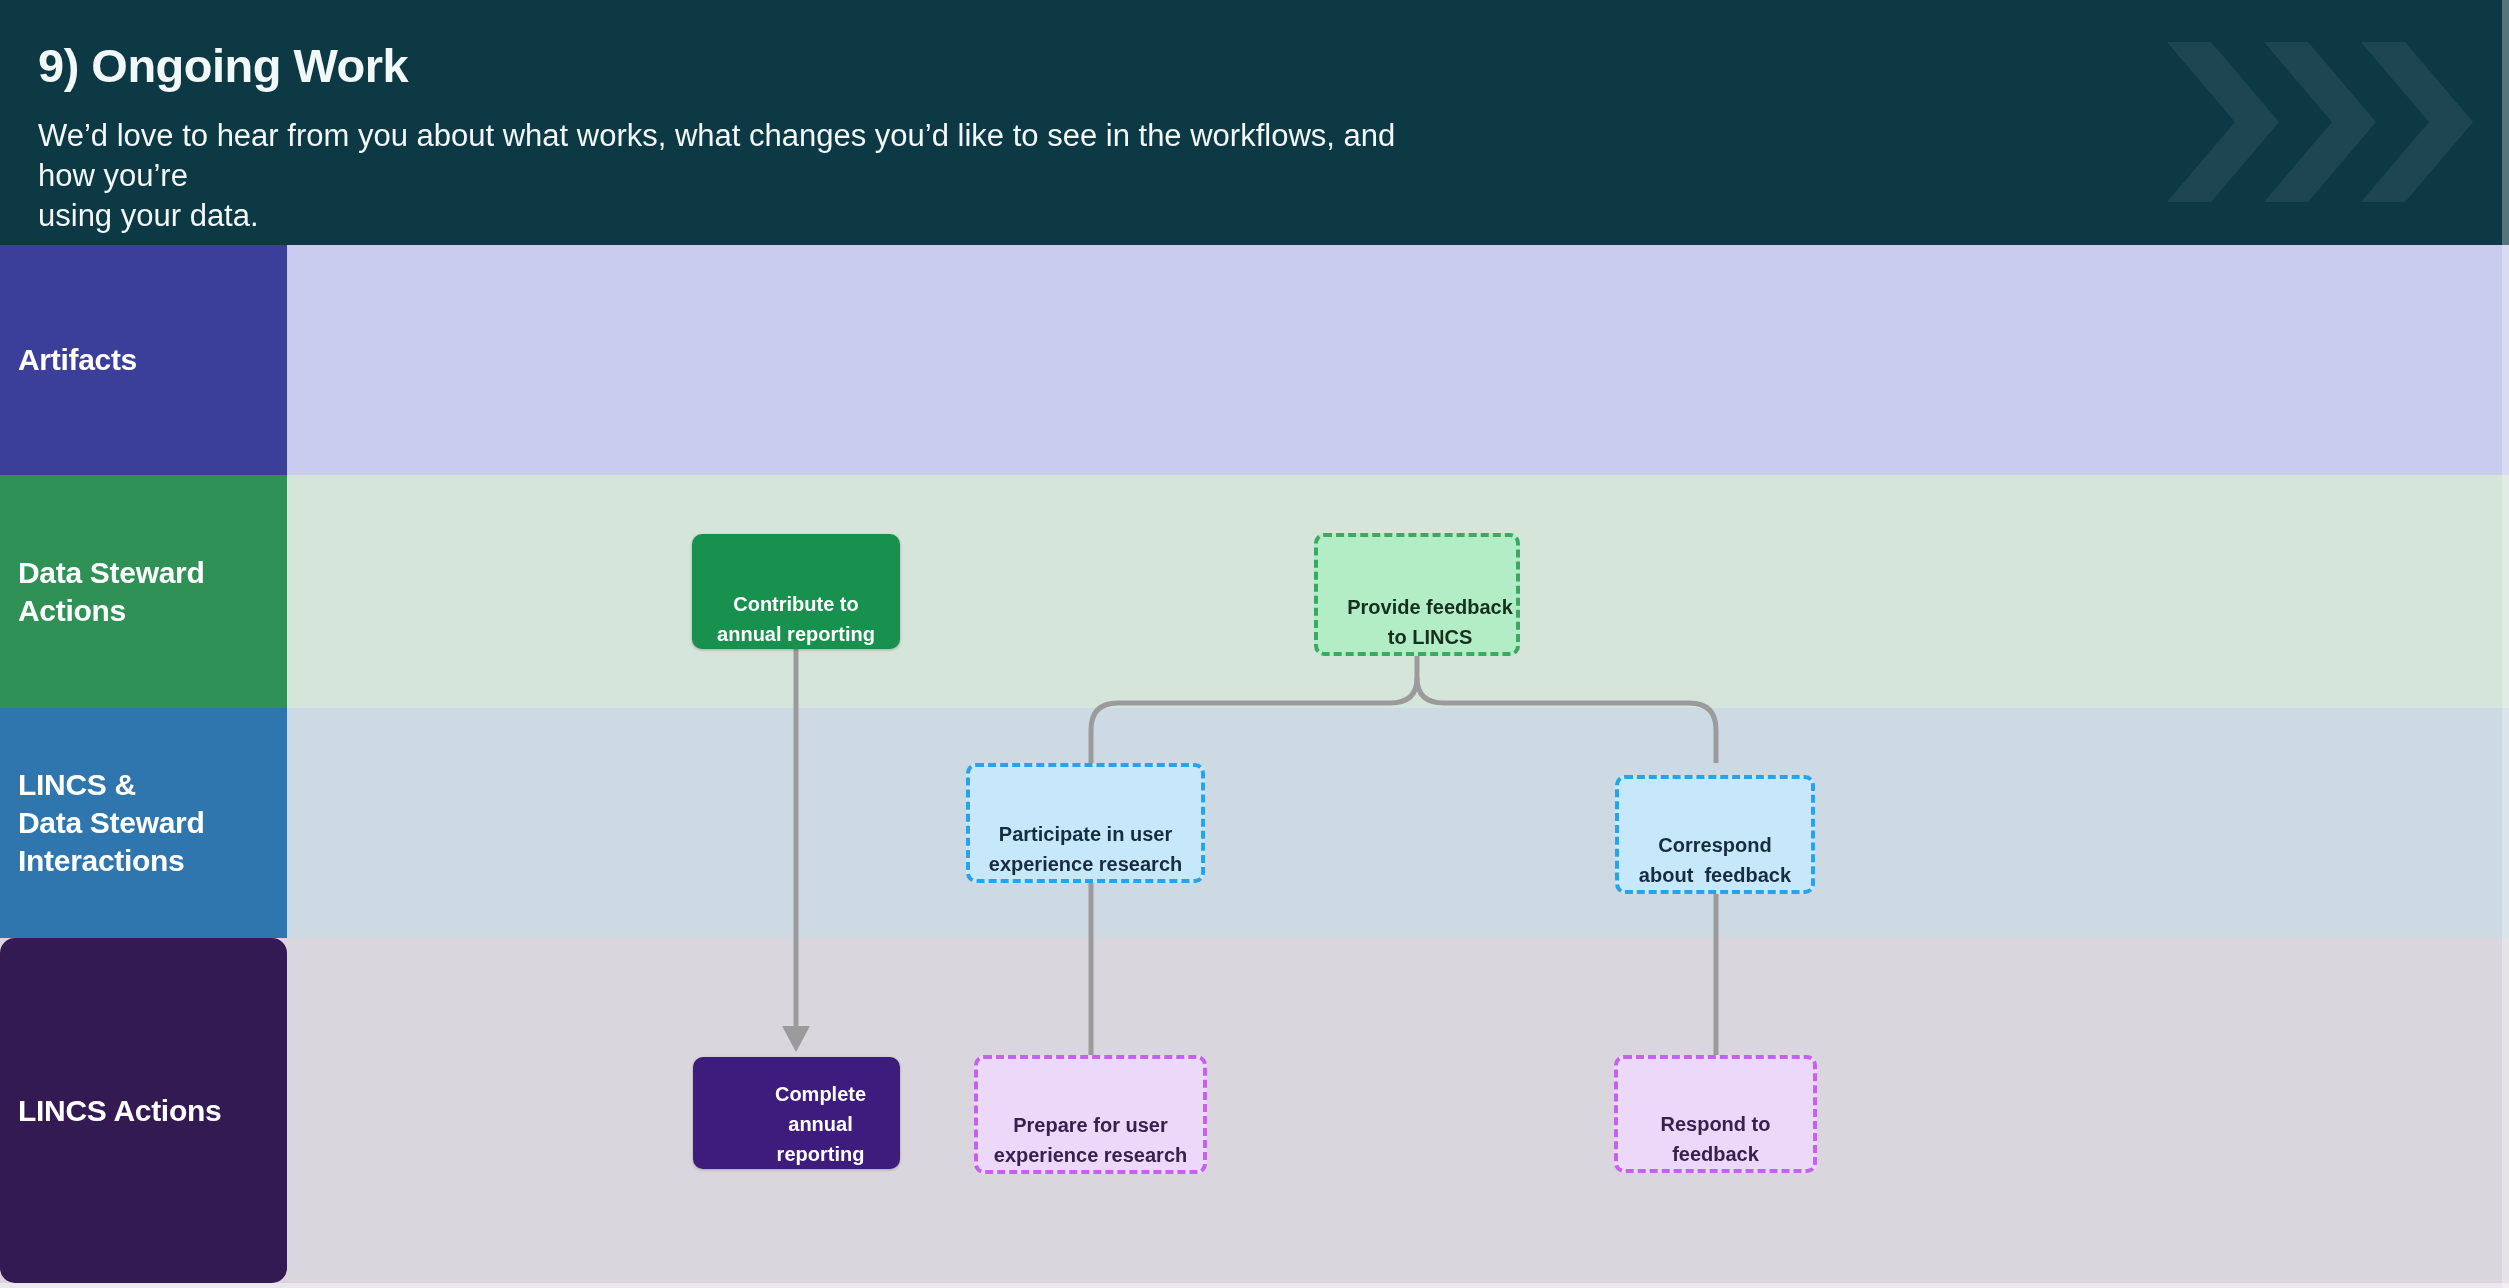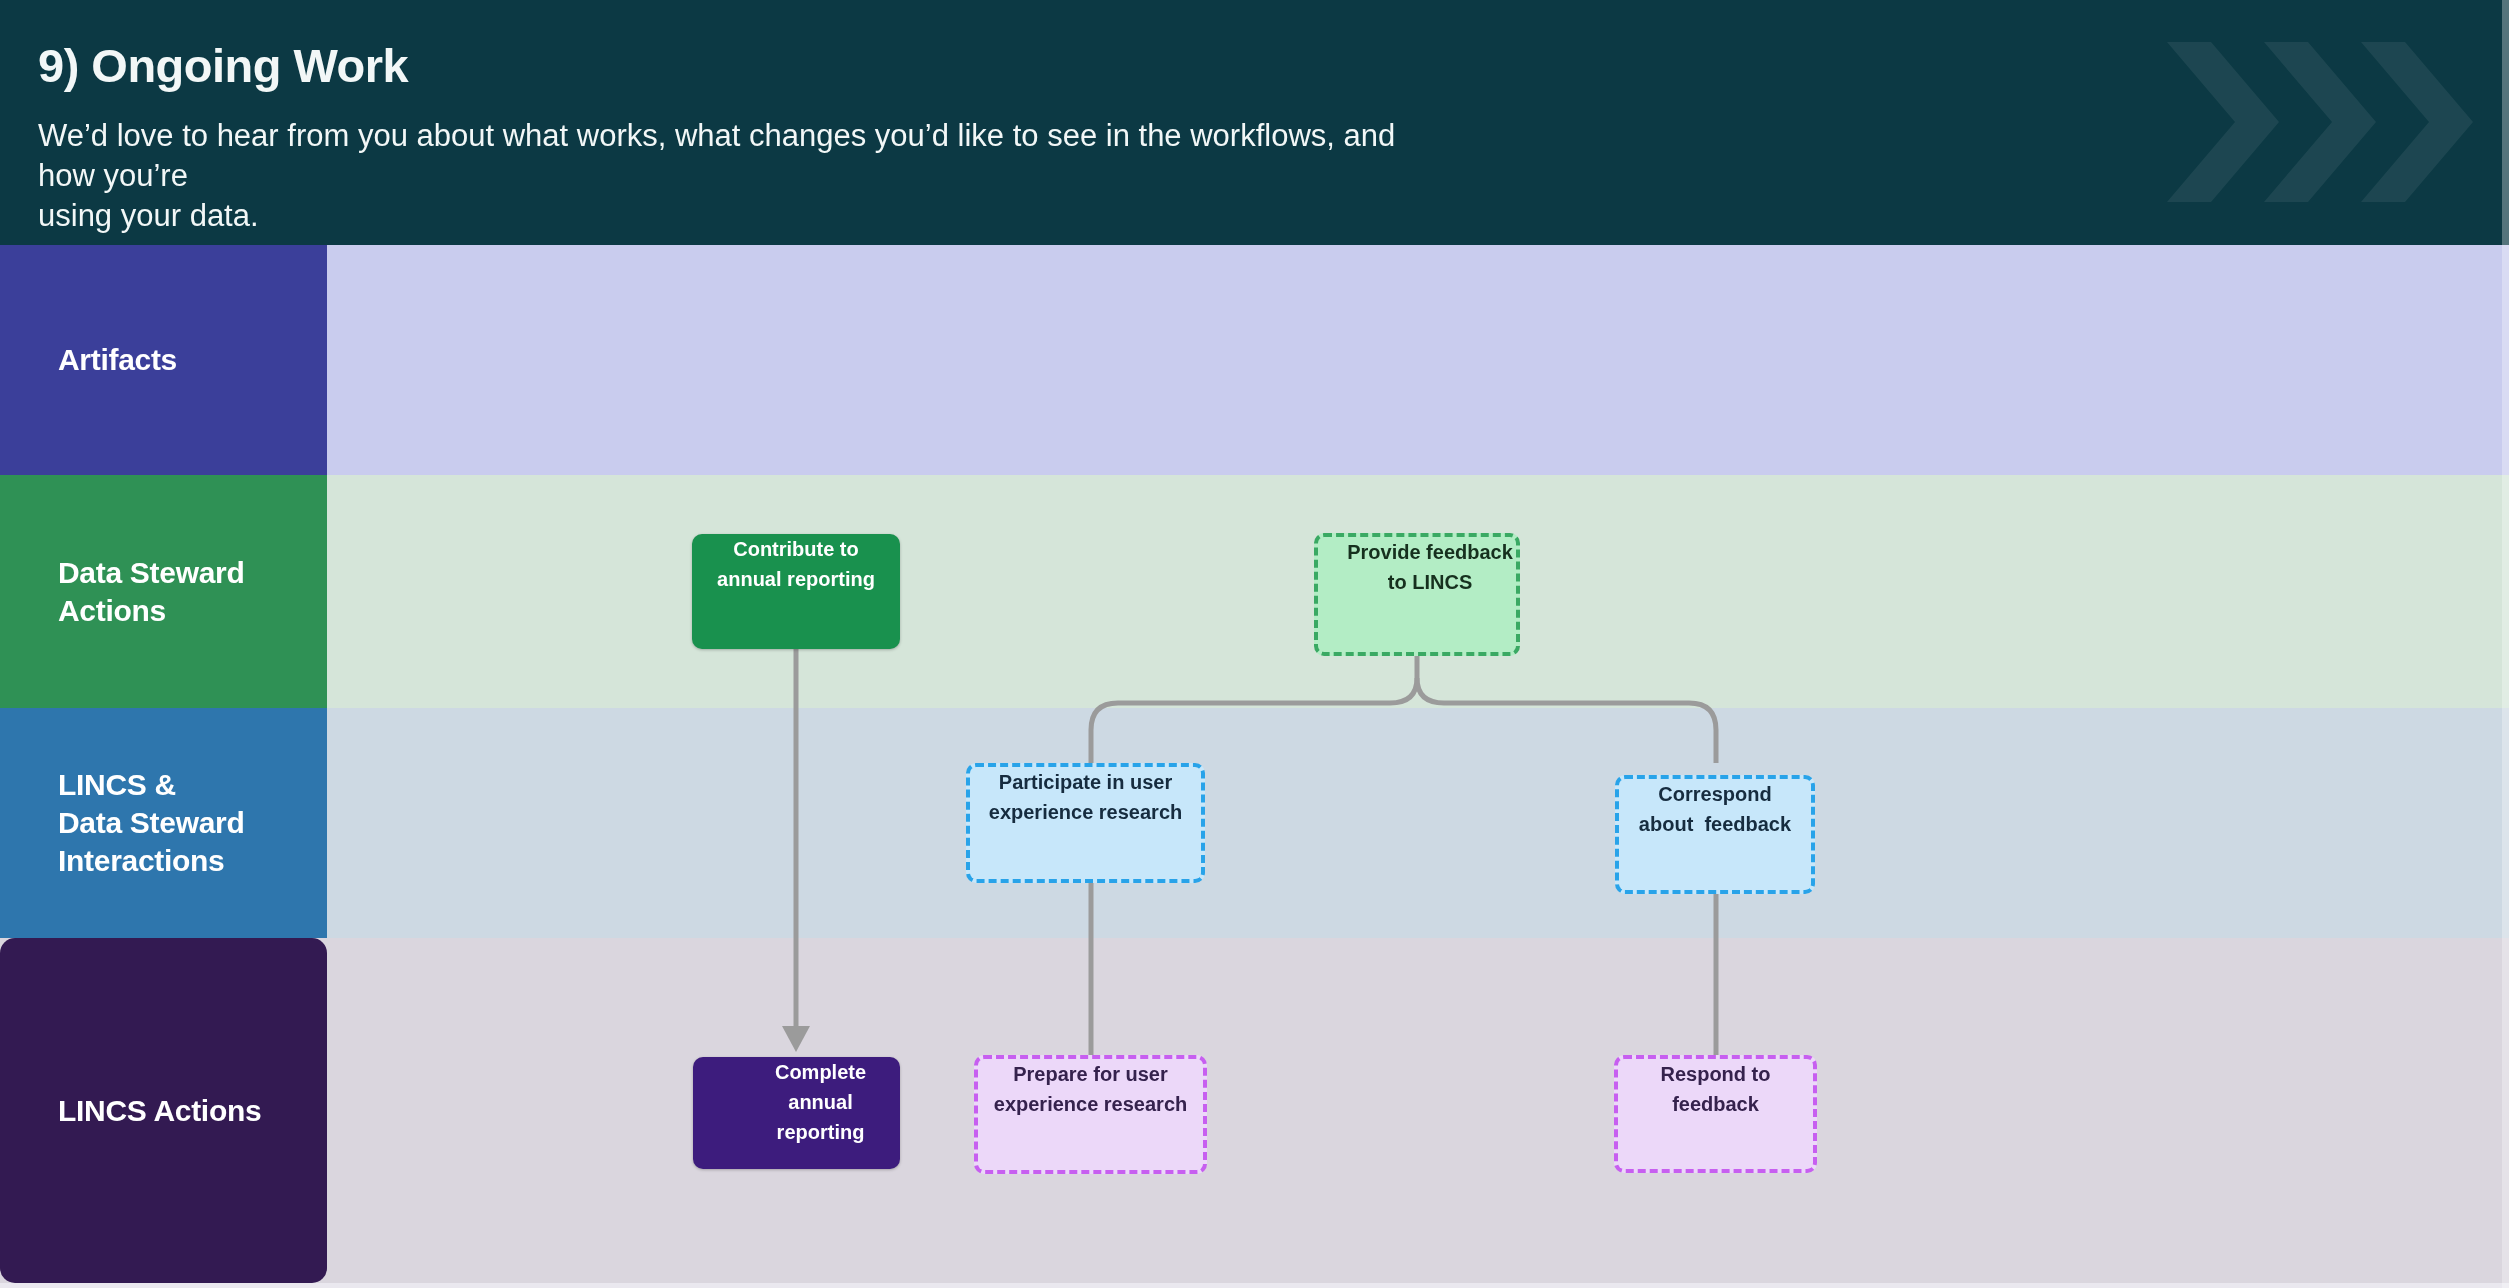--- a/index.html
+++ b/index.html
@@ -23,42 +23,42 @@
     position:absolute;left:38px;top:38px;margin:0;
     font-size:47px;font-weight:700;letter-spacing:-0.5px;color:var(--header-text);
   }
   .header-subtitle{
     position:absolute;left:38px;top:116px;margin:0;max-width:1370px;
     font-size:31px;font-weight:400;line-height:40px;color:var(--header-text);
     white-space:pre-line;
   }
   .chevrons{position:absolute;right:32px;top:42px;width:310px;height:160px;}
   
-  .sidebar-cell,.lane{position:absolute;left:0;padding-left:40px;}
+  .sidebar-cell,.lane{position:absolute;left:0;}
   .sidebar-cell{width:287px;z-index:10;display:flex;align-items:center;}
   .lane{left:287px;width:2222px;z-index:1;}
   .r1{top:245px;height:230px;} .r2{top:475px;height:233px;}
   .r3{top:708px;height:230px;} .r4{top:938px;height:345px;border-radius:15px;}
   .sidebar-cell.r1{background:var(--row1-bg);} .lane.r1{background:var(--lane1-bg);}
   .sidebar-cell.r2{background:var(--row2-bg);} .lane.r2{background:var(--lane2-bg);}
   .sidebar-cell.r3{background:var(--row3-bg);} .lane.r3{background:var(--lane3-bg);}
   .sidebar-cell.r4{background:var(--row4-bg);} .lane.r4{background:var(--lane4-bg);}
   .sidebar-label{
     padding-left:18px;padding-right:12px;color:#ffffff;
     font-size:30px;font-weight:700;line-height:38px;letter-spacing:-0.3px;
     white-space:pre-line;
   }
   
   .connector-layer{position:absolute;left:0;top:0;width:2509px;height:1288px;z-index:5;pointer-events:none;}
   .connector-layer path,.connector-layer line{stroke:var(--connector);stroke-width:5;fill:none;}
   .connector-layer polygon{fill:var(--connector);stroke:none;}
   
   .node{
     position:absolute;z-index:10;border-radius:10px;box-sizing:border-box;
-    display:flex;align-items:flex-start;justify-content:center;text-align:center;
+    display:flex;align-items:flex-end;justify-content:center;text-align:center;
     font-size:20px;font-weight:700;line-height:30px;white-space:pre-wrap;
   }
   .node.solid-green{background:var(--green-solid);color:#ffffff;box-shadow:0 1px 3px rgba(0,0,0,0.25);}
   .node.solid-purple{background:var(--purple-solid);color:#ffffff;box-shadow:0 1px 3px rgba(0,0,0,0.25);}
   .node.dashed-green{background:var(--green-fill);border:4px dashed var(--green-border);color:var(--green-text);padding-left:26px;}
   .node.dashed-blue{background:var(--blue-fill);border:4px dashed var(--blue-border);color:var(--blue-text);}
   .node.dashed-purple{background:var(--purple-fill);border:4px dashed var(--purple-border);color:var(--purple-text);}
   #node-contribute{left:692px;top:534px;width:208px;height:115px;}
   #node-provide{left:1314px;top:533px;width:206px;height:123px;}
   #node-participate{left:966px;top:763px;width:239px;height:120px;}

